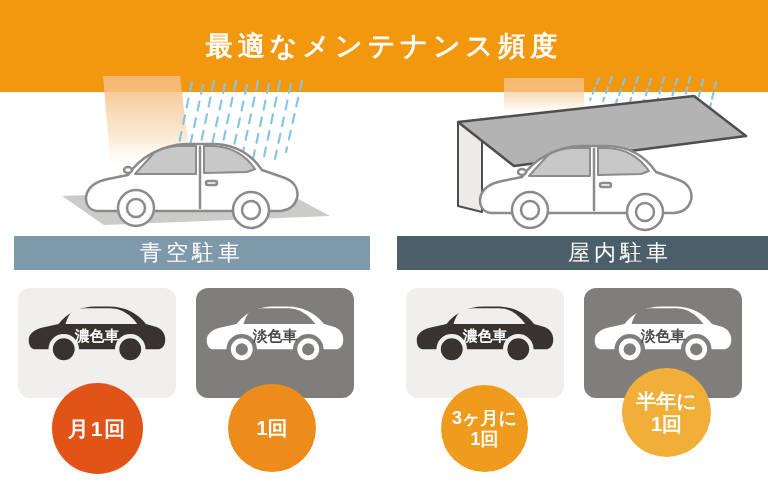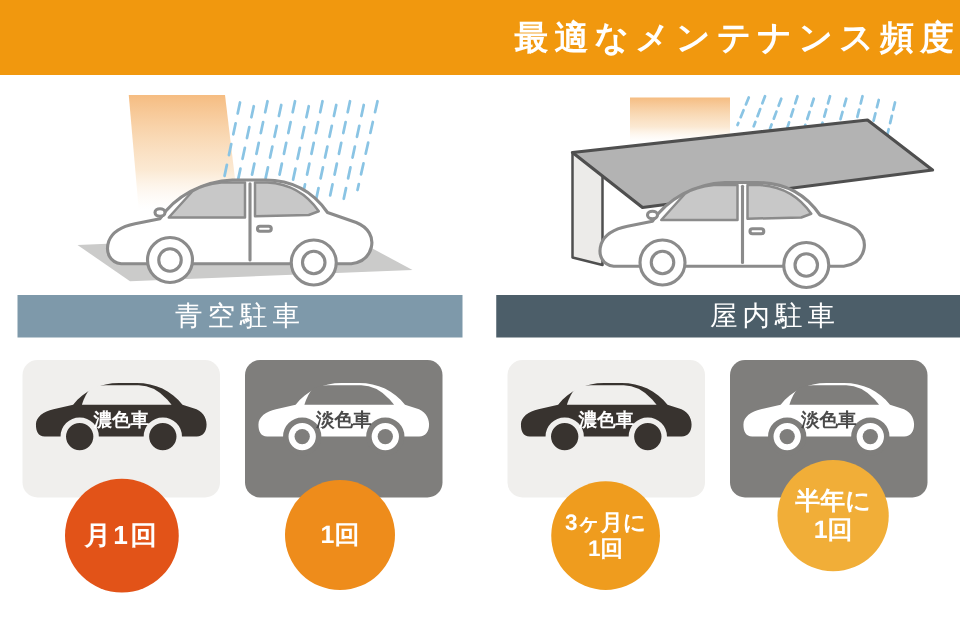--- a/index.html
+++ b/index.html
@@ -2,22 +2,22 @@
 <html><head>
 <meta charset="utf-8">
 <style>
   html,body{margin:0;padding:0;background:#fff;}
   .stage{
     position:relative;width:768px;height:495px;overflow:hidden;background:#fff;
     font-family:"Liberation Sans","DejaVu Sans",sans-serif;
   }
   
   .title-bar{
-    position:absolute;left:0;top:0;width:768px;height:60px;
-    display:flex;align-items:center;justify-content:flex-end;
+    position:absolute;left:0;top:0;width:768px;height:92px;
+    display:flex;align-items:center;justify-content:center;
   }
   .title-bar h1{
     margin:0;color:#fff;font-size:27px;font-weight:bold;letter-spacing:5px;
   }
   
   .illus{position:absolute;top:74px;width:384px;height:158px;}
   .illus-left{left:0;}
   .illus-right{left:384px;}
   .illus svg{display:block;width:384px;height:158px;}
   

